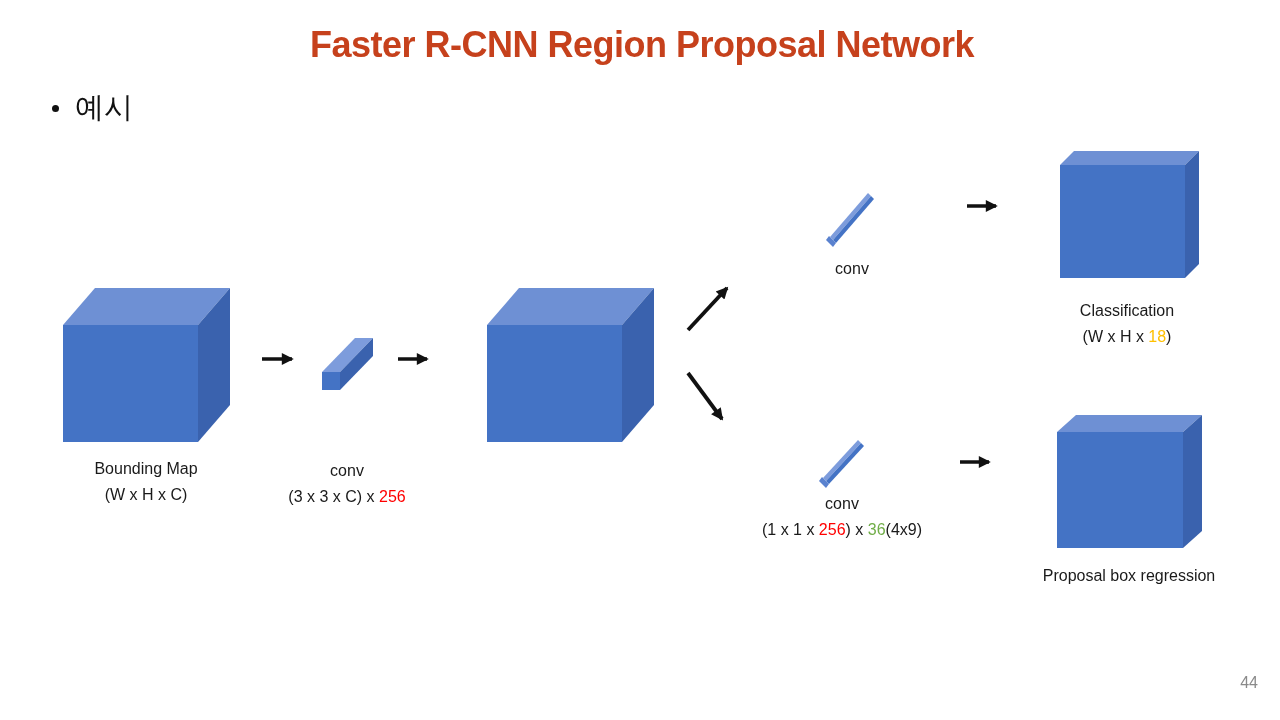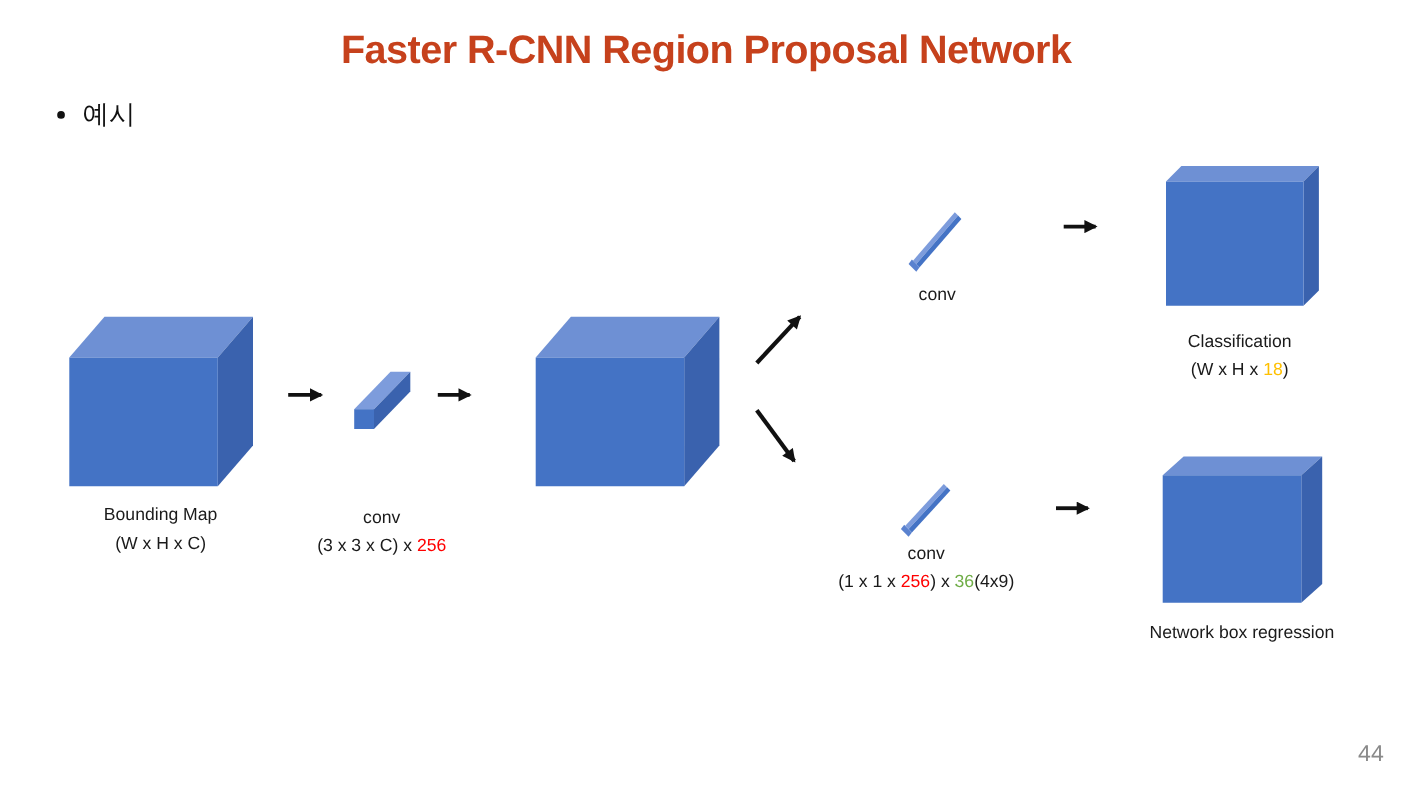--- a/index.html
+++ b/index.html
@@ -19,21 +19,21 @@
     font-size: 36px;
     font-weight: bold;
     letter-spacing: -0.5px;
     margin: 0;
   }
 
   .bullet-row {
     position: absolute;
     left: 52px; top: 88px;
     display: flex; align-items: center;
-    font-size: 24px; color: #111111;
+    font-size: 29px; color: #111111;
   }
   .bullet-dot {
     width: 7px; height: 7px; border-radius: 50%;
     background: #111111; margin-right: 16px;
     display: inline-block;
   }
 
   .diagram-svg { position: absolute; left: 0; top: 0; }
 
   .lbl {
@@ -41,21 +41,21 @@
     transform: translateX(-50%);
     text-align: center;
     font-size: 16px;
     line-height: 26px;
     color: #1a1a1a;
     white-space: nowrap;
   }
   .page-number {
     position: absolute;
     right: 22px; top: 674px;
-    font-size: 21px; color: #8a8a8a;
+    font-size: 16px; color: #8a8a8a;
   }
 </style>
 </head>
 <body>
 
 <div class="slide">
 
   <h1 class="title" style="color: rgb(198, 65, 28);">Faster R-CNN Region Proposal Network</h1>
 
   <div class="bullet-row">
@@ -145,18 +145,18 @@
     <div>Classification</div>
     <div><span>(W x H x </span><span style="color: rgb(255, 192, 0);">18</span><span>)</span></div>
   </div>
 
   <div class="lbl" style="left:842px; top:491px;">
     <div>conv</div>
     <div><span>(1 x 1 x </span><span style="color: rgb(255, 0, 0);">256</span><span>) x </span><span style="color: rgb(112, 173, 71);">36</span><span>(4x9)</span></div>
   </div>
 
   <div class="lbl" style="left:1129px; top:563px;">
-    <div>Network box regression</div>
+    <div>Proposal box regression</div>
   </div>
 
   <div class="page-number" style="color: rgb(138, 138, 138);">44</div>
 
 </div>
 
 </body></html>

